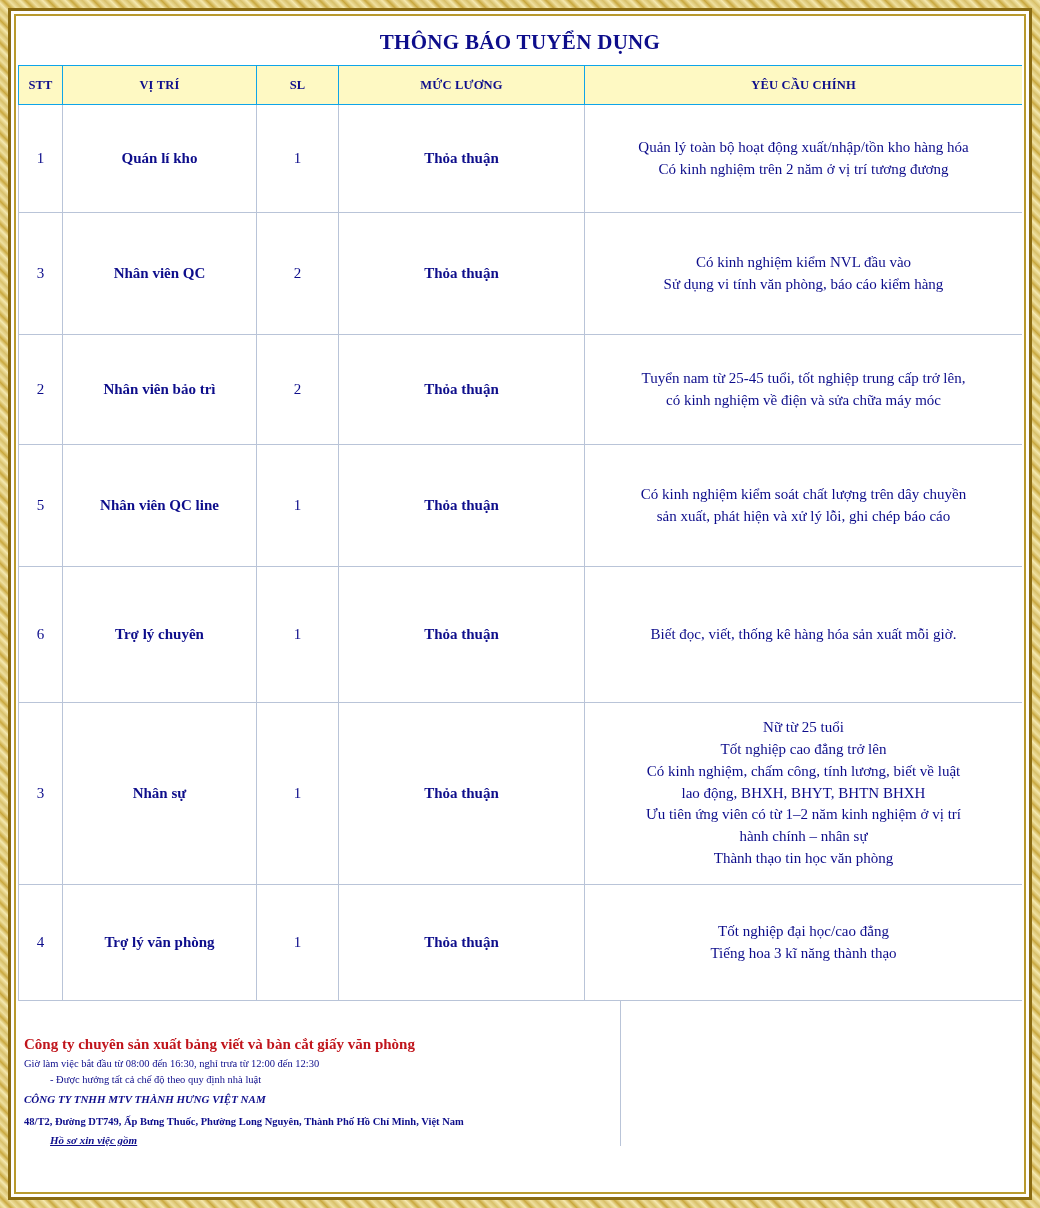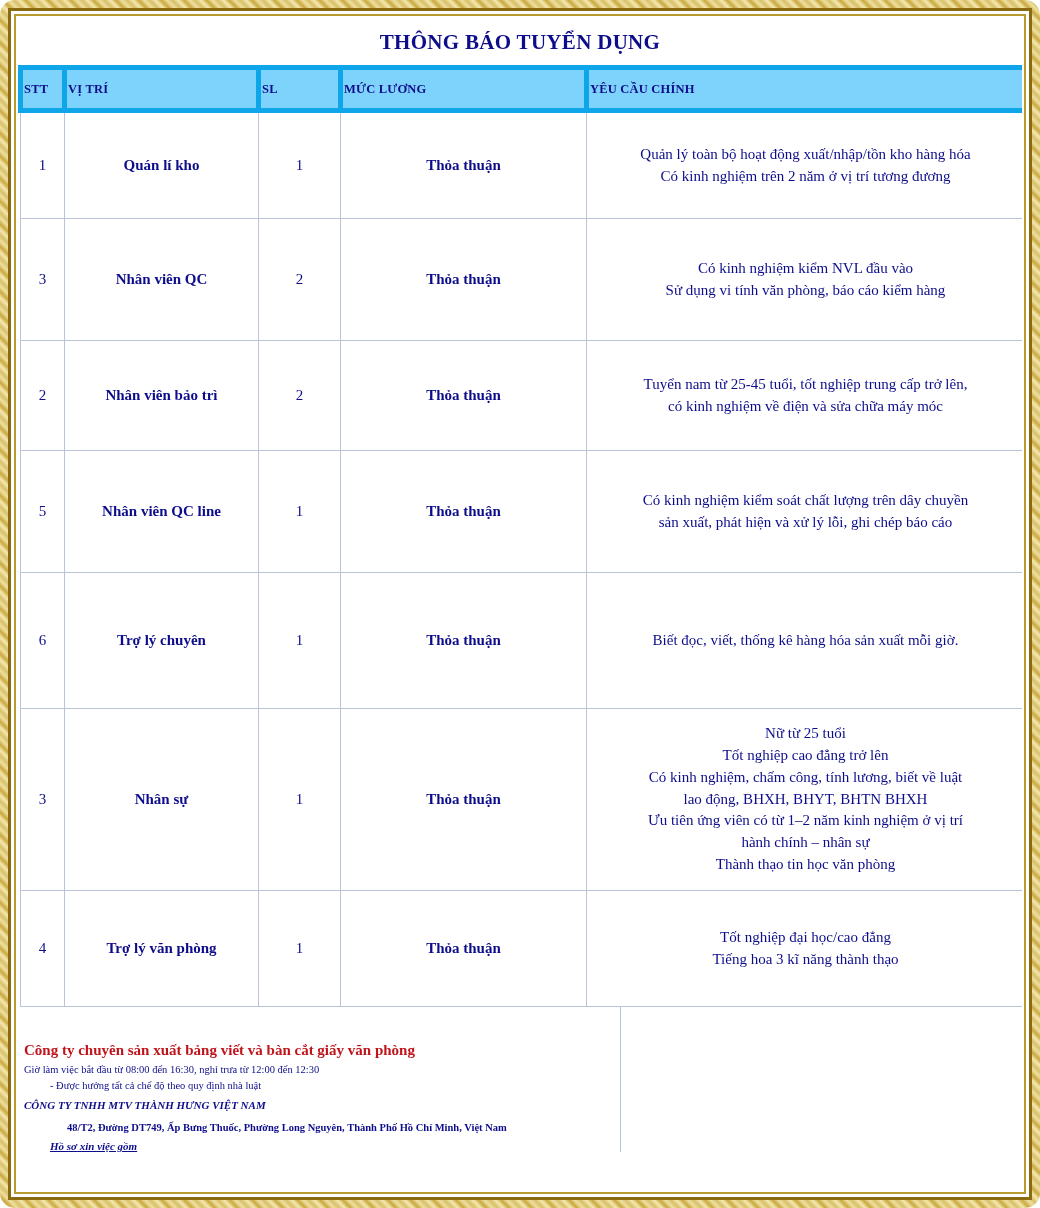--- a/index.html
+++ b/index.html
@@ -19,21 +19,20 @@
   .page-frame {
     position: absolute;
     left: 0; top: 0;
     width: 1040px;
     height: 1208px;
     box-sizing: border-box;
     padding: 8px;
     background:
       repeating-linear-gradient(45deg,
         #d8c06a 0px, #f5e9b0 4px, #c9a83f 8px, #efe0a0 12px, #d8c06a 16px);
-    border-radius: 15px;
   }
   .page-frame-inner {
     position: absolute;
     left: 8px; top: 8px;
     width: 1024px;
     height: 1192px;
     box-sizing: border-box;
     border: 3px solid #8a6b12;
     background: #ffffff;
     padding: 6px;
@@ -73,27 +72,27 @@
     width: 1004px;
     table-layout: fixed;
   }
   table.jobs col.c1 { width: 44px; }
   table.jobs col.c2 { width: 194px; }
   table.jobs col.c3 { width: 82px; }
   table.jobs col.c4 { width: 246px; }
   table.jobs col.c5 { width: 438px; }
 
   table.jobs thead th {
-    background: #7dd3fc;
+    background: #fef9c3;
     color: #0d0d8b;
     font-size: 12.5px;
     font-weight: bold;
-    border: 5px solid #0ea5e9;
+    border: 1px solid #0ea5e9;
     height: 36px;
-    text-align: left;
+    text-align: center;
     vertical-align: middle;
     letter-spacing: 0.2px;
   }
 
   table.jobs tbody td {
     border: 1px solid #b9c4d8;
     color: #0d0d8b;
     vertical-align: middle;
     text-align: center;
     font-size: 15px;
@@ -145,21 +144,20 @@
     color: #0d0d8b;
     padding-top: 3px;
     font-style: italic;
   }
   .footer .f-address {
     font-size: 10.5px;
     font-weight: bold;
     line-height: 1.6;
     color: #0d0d8b;
     padding-top: 5px;
-    margin-left: 43px;
   }
   .footer .f-phone {
     font-size: 14px;
     font-weight: bold;
     color: #0d0d8b;
     padding-top: 6px;
   }
   .footer .f-phone .label { font-size: 12.5px; }
   .footer .f-phone .num { font-size: 15px; }
   .footer .f-italic {

